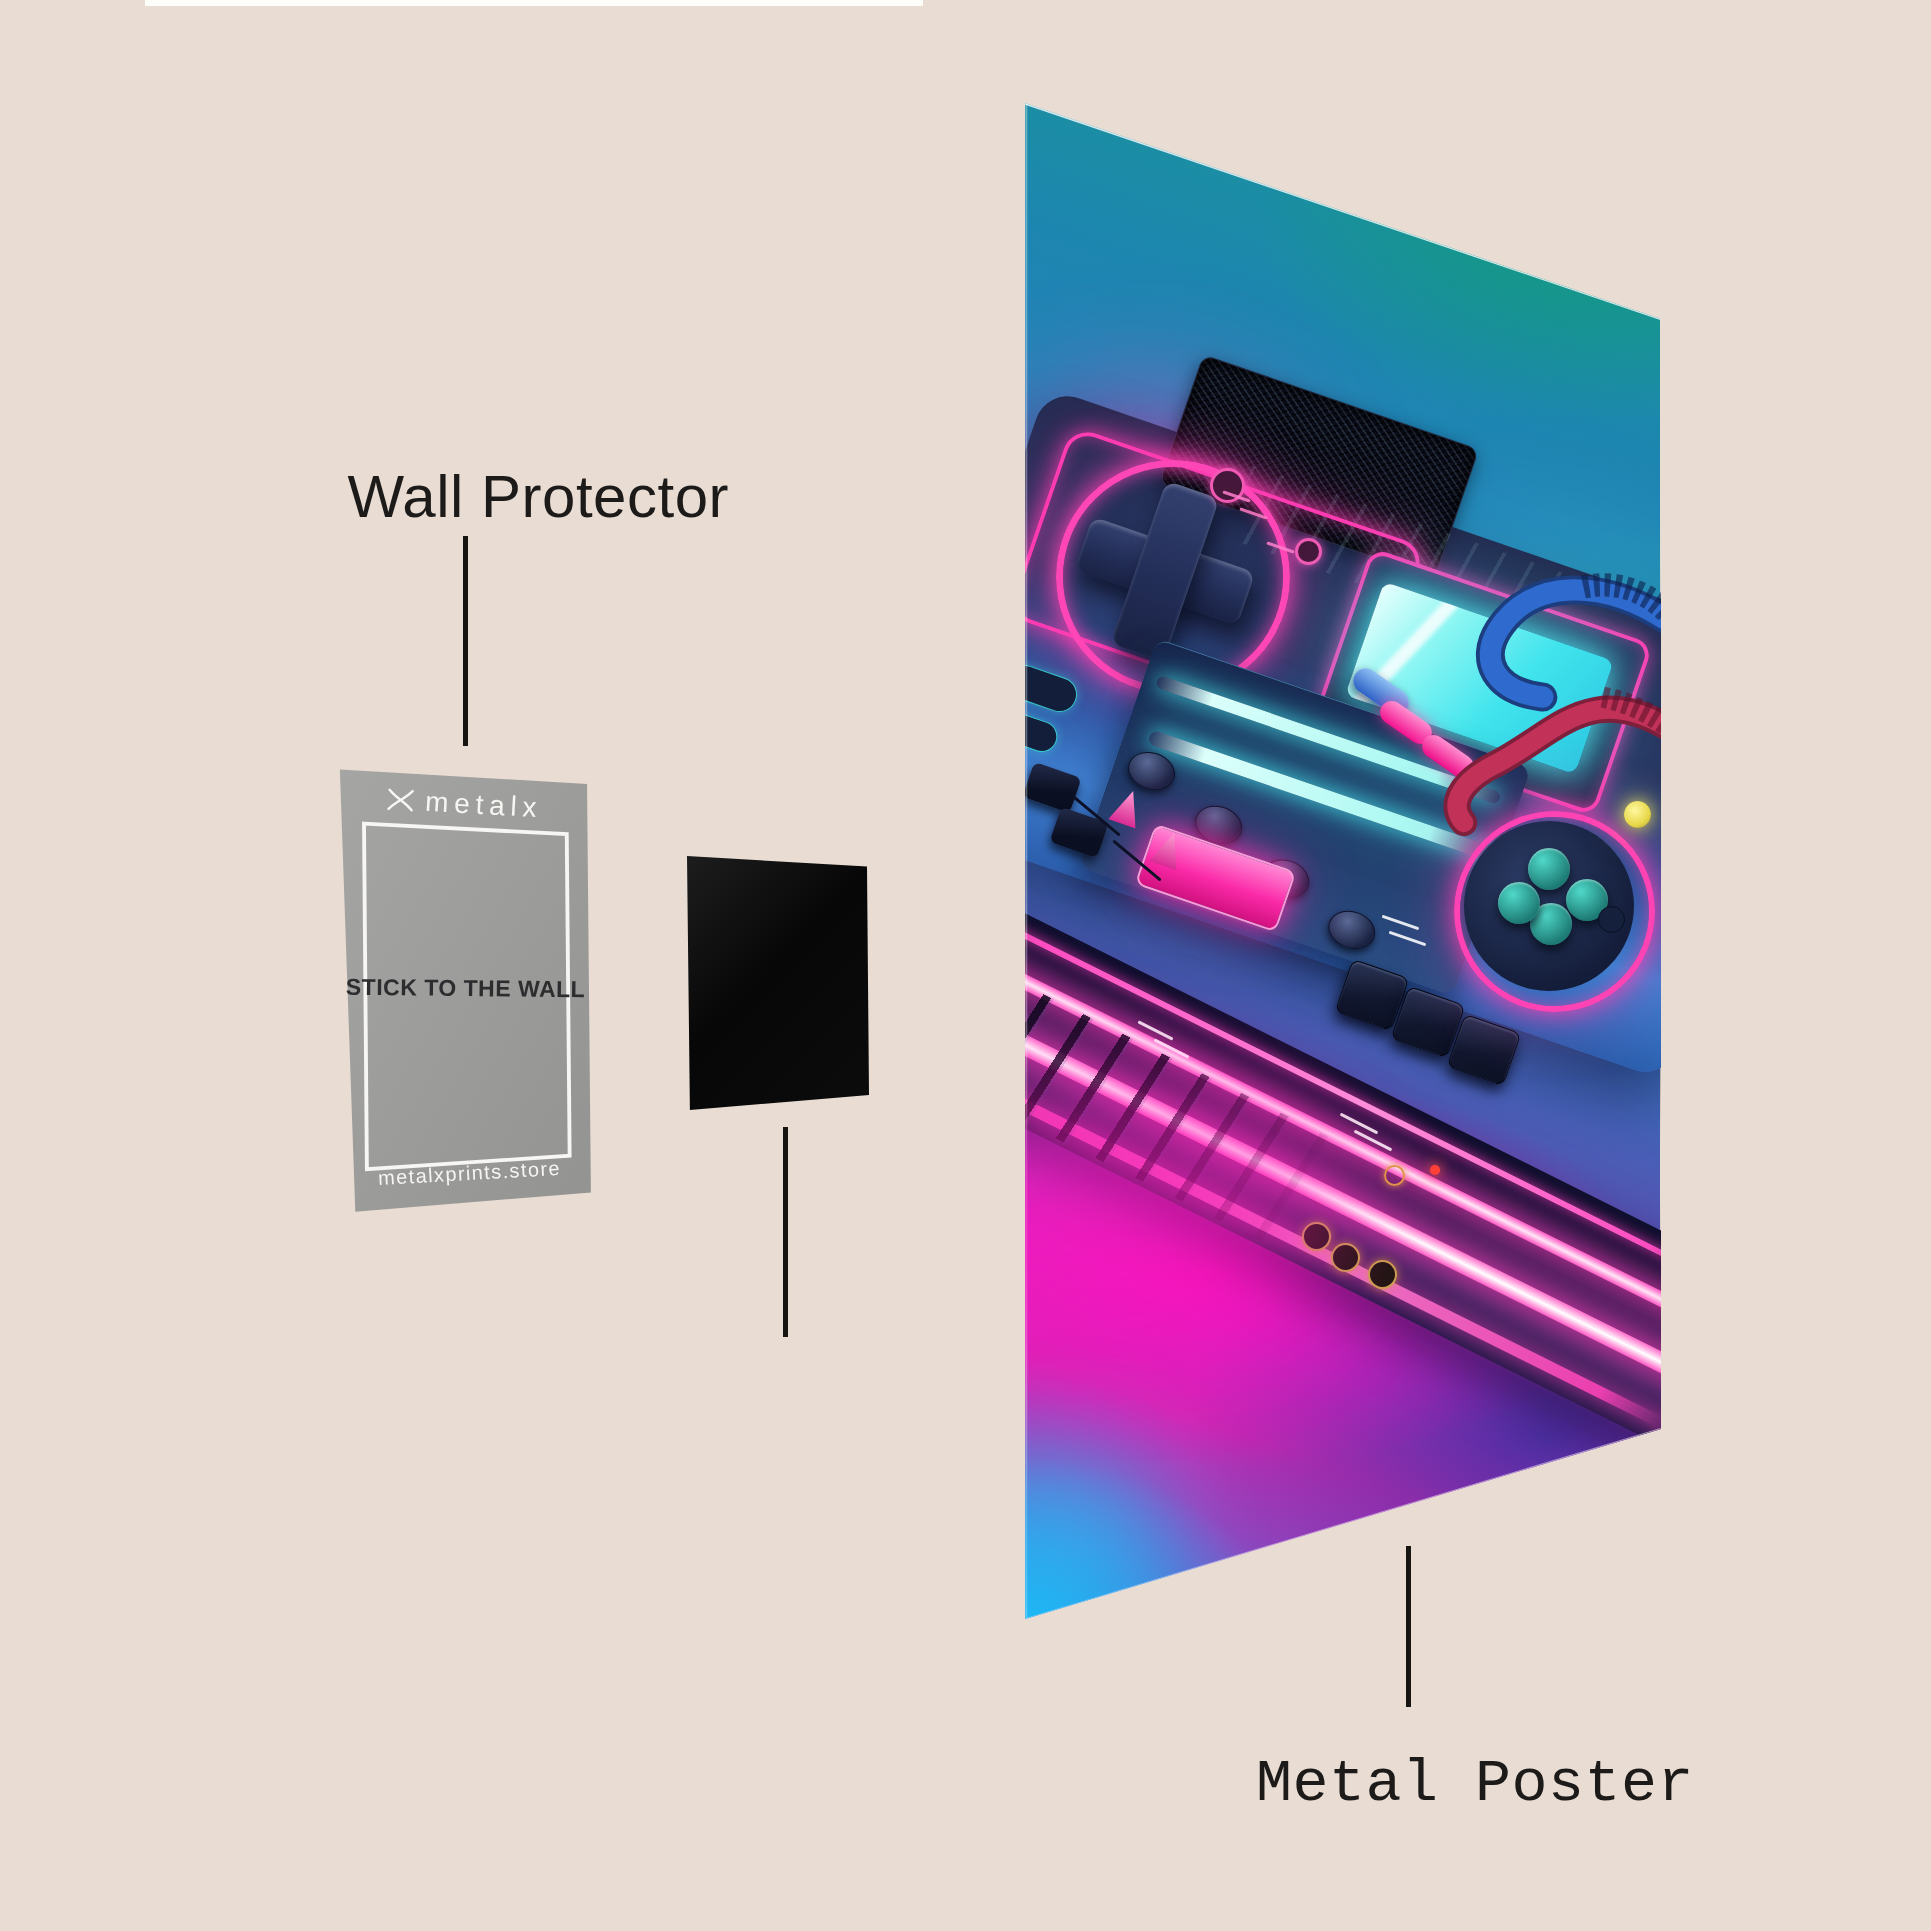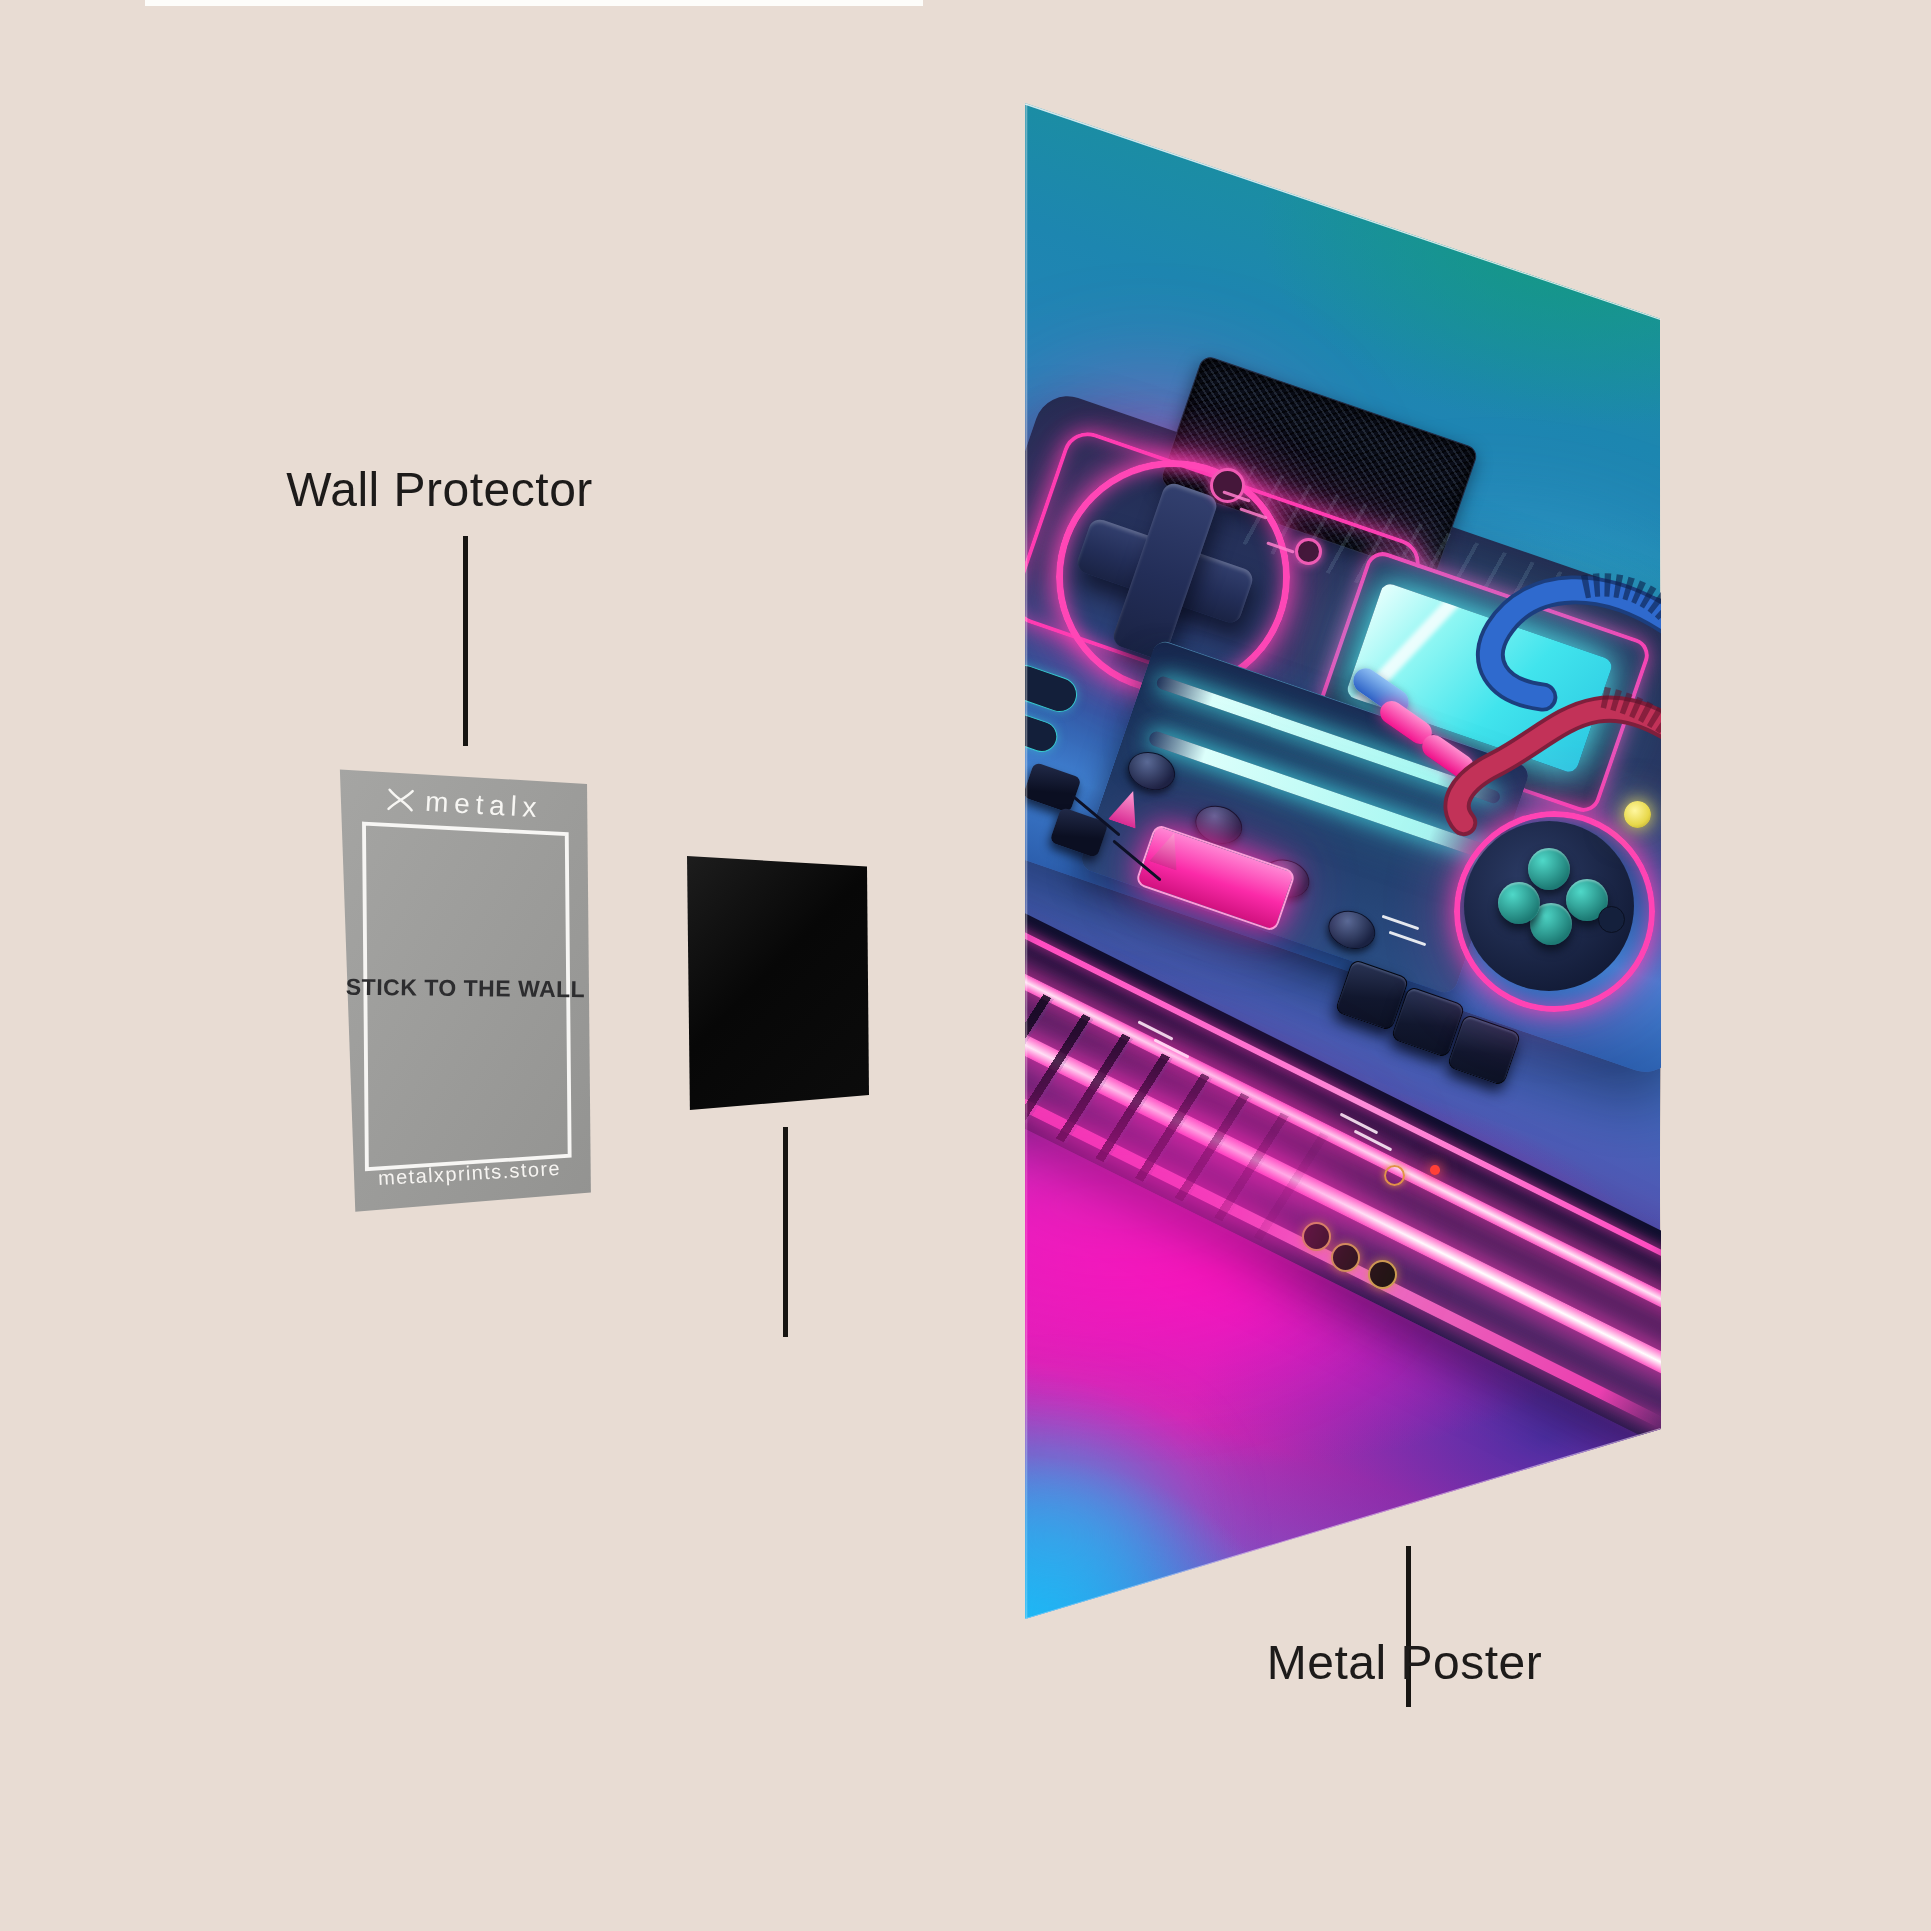--- a/index.html
+++ b/index.html
@@ -9,25 +9,25 @@
     font-family:"Liberation Sans", sans-serif;
     overflow:hidden;
     position:relative;
   }
   .abs{position:absolute;}
   #canvas{position:absolute;left:0;top:0;width:1931px;height:1931px;}
 
   
   .label{
     position:absolute;
-    font-size:48px;
+    font-size:60px;
     line-height:1.16;
     letter-spacing:0.5px;
     color:#1d1b1a;
-    text-align:center;
+    text-align:right;
     font-weight:400;
   }
   .leader{
     position:absolute;
     width:4.8px;
     background:#171512;
   }
   #top-strip{position:absolute;left:145px;top:0;width:778px;height:5.8px;background:#fdfdfa;}
 
   
@@ -376,16 +376,16 @@
 
     <div class="glow" style="left:898px;top:1081px;width:444px;height:251px;background:rgba(255,25,185,.55);filter:blur(58px);"></div>
     <div class="glow" style="left:937px;top:1439px;width:232px;height:193px;background:rgba(30,200,250,.5);filter:blur(48px);"></div>
   </div>
 
   <div class="leader" style="left:463px;top:536px;height:210px;"></div>
   <div class="leader" style="left:783px;top:1127px;height:210px;"></div>
   <div class="leader" style="left:1406px;top:1546px;height:161px;"></div>
 
   <div class="label" style="left:150px;top:462px;width:579px;">Wall Protector</div>
-  <div class="label" style="left:1115px;top:1635px;width:579px;">Metal Poster</div>
+  <div class="label" style="left:1115px;top:1750px;width:579px;font-family:Liberation Mono, monospace;">Metal Poster</div>
 
 </div>
 
 
 </body></html>

